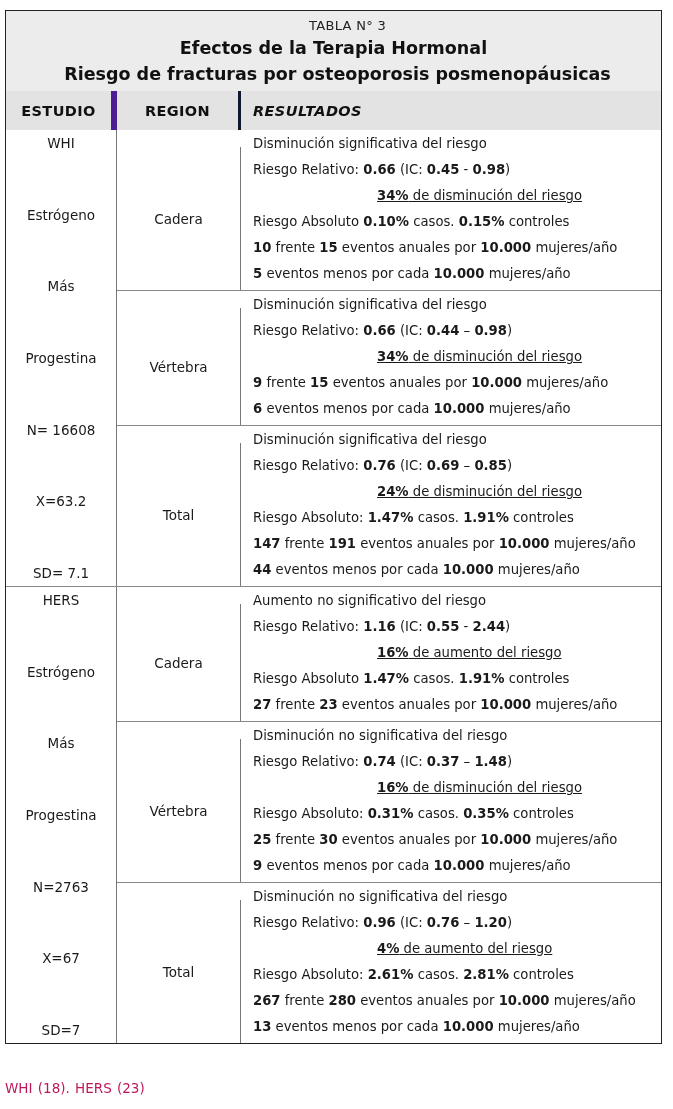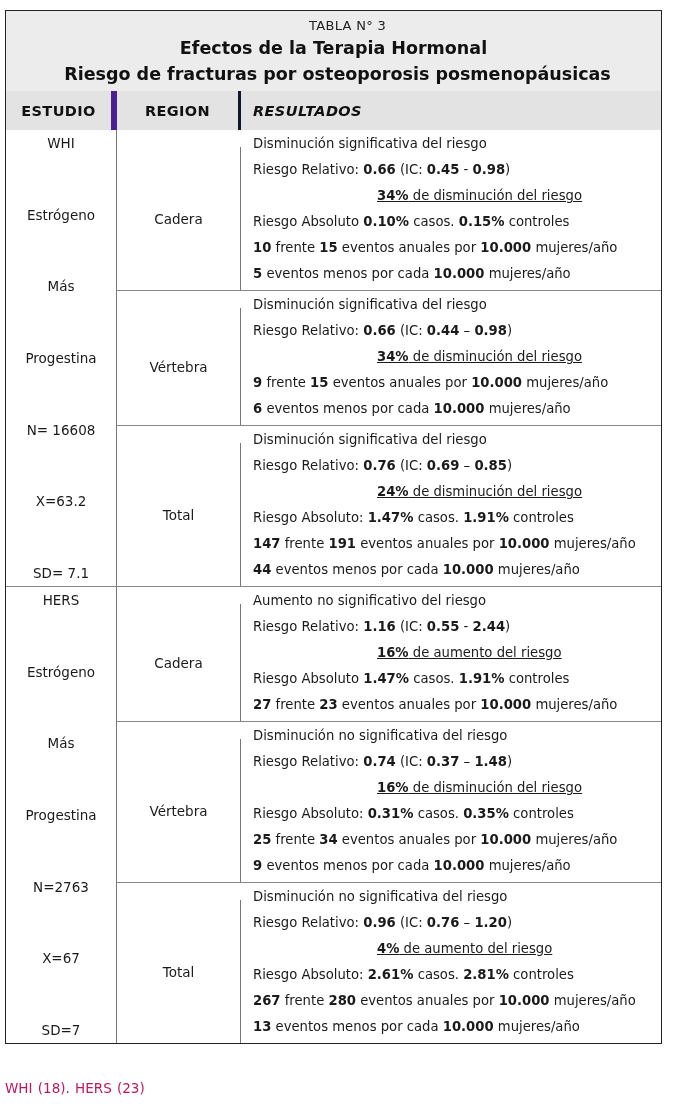--- a/index.html
+++ b/index.html
@@ -131,21 +131,21 @@
               <div class="line"><span class="num">27</span> frente <span class="num">23</span> eventos anuales por <span class="num">10.000</span> mujeres/año</div>
             </div>
           </div>
           <div class="region">
             <div class="region-cell">Vértebra</div>
             <div class="results">
               <div class="line">Disminución no significativa del riesgo</div>
               <div class="line">Riesgo Relativo: <span class="num">0.74</span> (IC: <span class="num">0.37</span> – <span class="num">1.48</span>)</div>
               <div class="line center"><span class="num">16%</span> de disminución del riesgo</div>
               <div class="line">Riesgo Absoluto: <span class="num">0.31%</span> casos. <span class="num">0.35%</span> controles</div>
-              <div class="line"><span class="num">25</span> frente <span class="num">34</span> eventos anuales por <span class="num">10.000</span> mujeres/año</div>
+              <div class="line"><span class="num">25</span> frente <span class="num">30</span> eventos anuales por <span class="num">10.000</span> mujeres/año</div>
               <div class="line"><span class="num">9</span> eventos menos por cada <span class="num">10.000</span> mujeres/año</div>
             </div>
           </div>
           <div class="region">
             <div class="region-cell">Total</div>
             <div class="results">
               <div class="line">Disminución no significativa del riesgo</div>
               <div class="line">Riesgo Relativo: <span class="num">0.96</span> (IC: <span class="num">0.76</span> – <span class="num">1.20</span>)</div>
               <div class="line center"><span class="num">4%</span>  de aumento del riesgo</div>
               <div class="line">Riesgo Absoluto: <span class="num">2.61%</span> casos. <span class="num">2.81%</span> controles</div>

